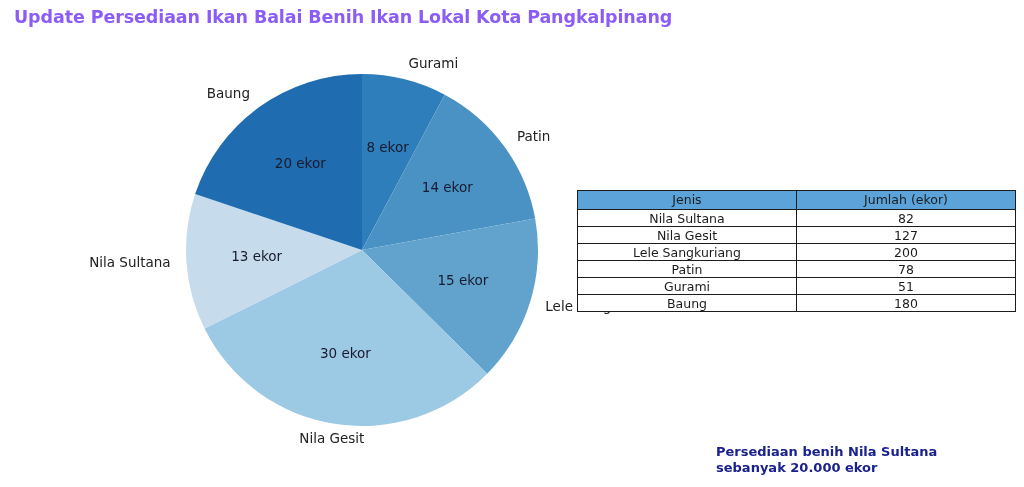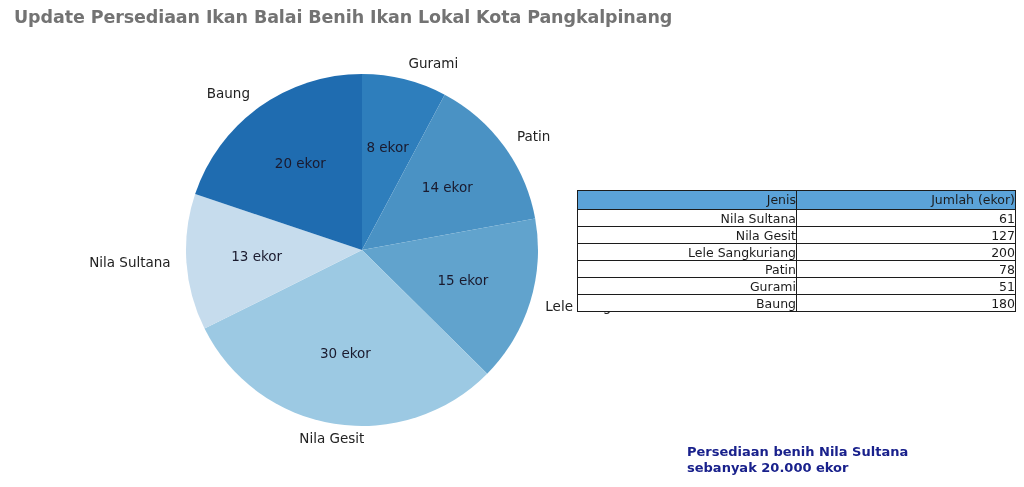--- a/index.html
+++ b/index.html
@@ -16,21 +16,21 @@
     color: #222222;
   }
 
   
   #chart-title {
     position: absolute;
     left: 14px;
     top: 7px;
     font-size: 17.5px;
     font-weight: bold;
-    color: #737373;
+    color: #8b5cf6;
     letter-spacing: -0.1px;
     white-space: nowrap;
   }
 
   
   #pie-figure {
     position: absolute;
     left: 0px;
     top: 36px;
     width: 620px;
@@ -63,41 +63,41 @@
     top: 190px;
   }
   table#data-table {
     border-collapse: collapse;
     table-layout: fixed;
     background: #ffffff;
   }
   table#data-table th,
   table#data-table td {
     border: 1px solid #1c1c1c;
-    text-align: right;
+    text-align: center;
     font-size: 12.5px;
     font-weight: normal;
     color: #1c1c1c;
     height: 16px;
     line-height: 15px;
     padding: 0;
     font-family: "DejaVu Sans", "Liberation Sans", sans-serif;
   }
   table#data-table thead th {
     background: #5ba3d9;
     height: 18px;
     line-height: 18px;
   }
   table#data-table .col-jenis { width: 218px; }
   table#data-table .col-jumlah { width: 218px; }
 
   
   #footnote {
     position: absolute;
-    left: 687px;
+    left: 716px;
     top: 444px;
     font-size: 13px;
     font-weight: bold;
     color: #19218c;
     line-height: 16px;
     white-space: pre-line;
   }
 </style>
 </head>
 <body>
@@ -137,21 +137,21 @@
   <table id="data-table">
     <thead>
       <tr>
         <th class="col-jenis">Jenis</th>
         <th class="col-jumlah">Jumlah (ekor)</th>
       </tr>
     </thead>
     <tbody id="table-body">
         <tr>
           <td class="col-jenis">Nila Sultana</td>
-          <td class="col-jumlah">61</td>
+          <td class="col-jumlah">82</td>
         </tr>
         <tr>
           <td class="col-jenis">Nila Gesit</td>
           <td class="col-jumlah">127</td>
         </tr>
         <tr>
           <td class="col-jenis">Lele Sangkuriang</td>
           <td class="col-jumlah">200</td>
         </tr>
         <tr>

